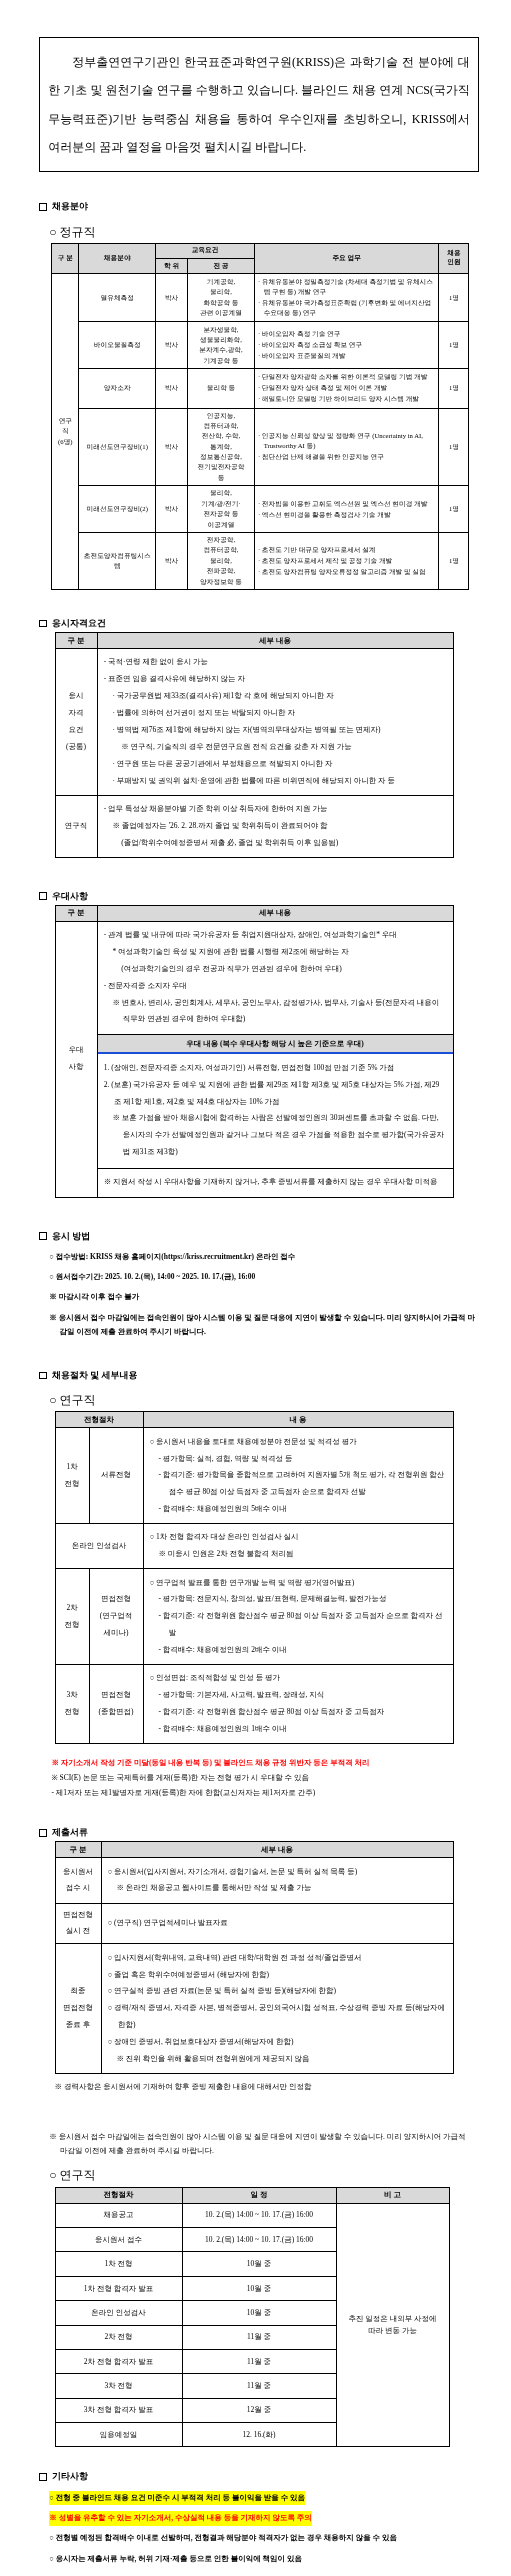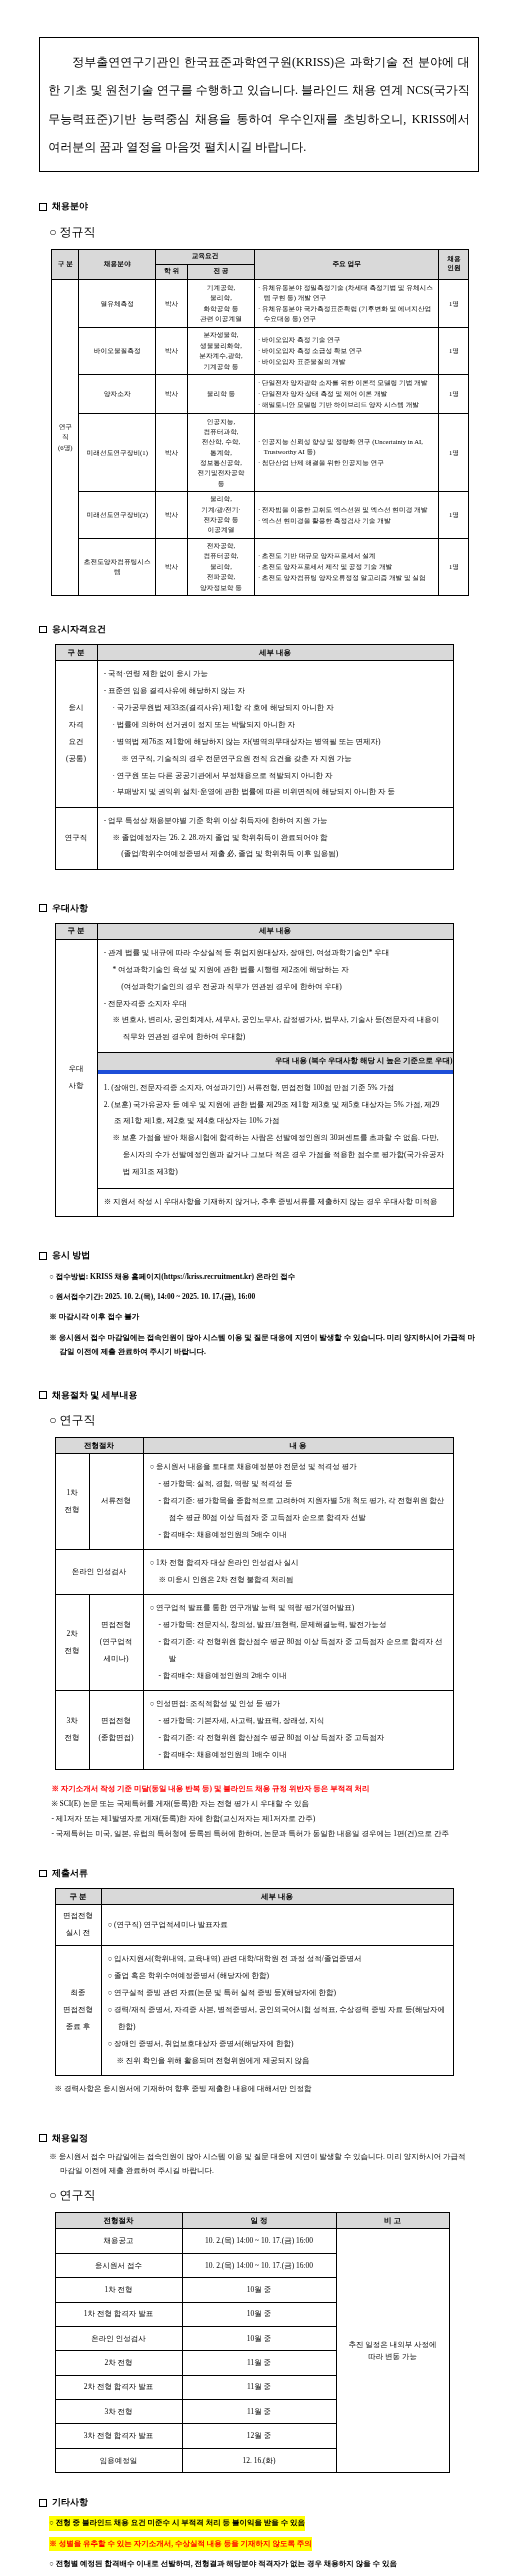--- a/index.html
+++ b/index.html
@@ -17,21 +17,21 @@
 
   
   .sec { margin-top: 28px; }
   .sec-head { display:flex; align-items:center; font-size: 9px; font-weight: bold; }
   .sq { width: 7.7px; height: 7.7px; border: 1px solid #000; margin-right: 5.2px; flex: none; }
   .sub-head { margin: 10.3px 0 2.1px 10.3px; font-size: 12px; }
   .hang { padding-left: 10.8px; text-indent: -10.8px; }
   .sec-note { margin: 5.2px 0 0 18.5px; line-height: 1.8; width: 417px; }
 
   
-  .tbl { border-collapse: collapse; border-top: 1.5px solid #000; border-bottom: 1.5px solid #000; margin-top: 8px; }
+  .tbl { border-collapse: collapse; border-top: 1.5px solid #000; border-bottom: 1.5px solid #000; margin-top: 2px; }
   .tbl th, .tbl td { border: 0.5px solid #000; padding: 3.1px 5.2px; vertical-align: middle; }
   .tbl th { background: #d9d9d9; font-weight: bold; text-align: center; padding: 2.6px 2.1px; }
   .tbl tr.hd-last th { border-bottom: 1px solid #000; }
   .center { text-align: center; }
   .pre { white-space: pre-line; }
 
   
   .ln { padding-left: 10.3px; text-indent: -10.3px; line-height: 2.25; }
   .i1 { margin-left: 8.8px; } .i2 { margin-left: 17.5px; }
   .c-red { color: #ff0000; }
@@ -41,22 +41,22 @@
   .jobs { width: 418px; margin-left: 12.4px; font-size: 6.7px; }
   .jobs td { padding: 2.1px 3.1px; line-height: 1.55; }
   .jobs .ln { padding-left: 5.7px; text-indent: -5.7px; line-height: 1.5; margin: 1px 0; }
 
   
   .wtbl { width: 399px; margin-left: 15.5px; }
   .wtbl td { padding: 5.2px 6.2px; line-height: 2.25; }
   .wtbl td.lbl { text-align: center; padding: 3.1px 2.1px; }
 
   .pref-cell { padding: 6.2px 6.2px; }
-  .pref-hd { margin: 6.2px -6.2px; background: #d9d9d9; border-top: 1px solid #000; border-bottom: 4px solid #1d4ed8;
-             text-align: right; font-weight: bold; padding: 2.1px 0; line-height: 1.6; }
+  .pref-hd { margin: 6.2px -6.2px; background: #d9d9d9; border-top: 1px solid #000; border-bottom: 2px solid #1d4ed8;
+             text-align: center; font-weight: bold; padding: 2.1px 0; line-height: 1.6; }
   .pref-sep { border-top: 1px solid #000; margin: 7.2px -6.2px 5.2px; }
 
   .proc-notes { margin: 13.4px 0 0 12.4px; width: 417px; }
   .proc-notes .ln { line-height: 1.72; margin: 2.1px 0; }
 
   .tbl-note { margin: 8.2px 0 0 15.5px; }
 
   
   .schedule { width: 395px; margin-left: 15.5px; }
   .schedule td { text-align: center; padding: 5.7px 3.1px; line-height: 1.6; }
@@ -247,21 +247,21 @@
       <tbody>
           <tr class="hd-last">
         <th>구 분</th>
         <th>세부 내용</th>
       </tr>
       <tr>
         <td class="lbl pre">우대
 사항</td>
         <td class="pref-cell">
           <div>
-                <div class="ln">- 관계 법률 및 내규에 따라 수상실적 등 취업지원대상자, 장애인, 여성과학기술인* 우대</div>
+                <div class="ln">- 관계 법률 및 내규에 따라 국가유공자 등 취업지원대상자, 장애인, 여성과학기술인* 우대</div>
                 <div class="ln i1">* 여성과학기술인 육성 및 지원에 관한 법률 시행령 제2조에 해당하는 자</div>
                 <div class="ln i2">(여성과학기술인의 경우 전공과 직무가 연관된 경우에 한하여 우대)</div>
                 <div class="ln">- 전문자격증 소지자 우대</div>
                 <div class="ln i1">※ 변호사, 변리사, 공인회계사, 세무사, 공인노무사, 감정평가사, 법무사, 기술사 등(전문자격 내용이 직무와 연관된 경우에 한하여 우대함)</div>
               </div>
           <div class="pref-hd">우대 내용 (복수 우대사항 해당 시 높은 기준으로 우대)</div>
           <div>
                 <div class="ln">1. (장애인, 전문자격증 소지자, 여성과기인) 서류전형, 면접전형 100점 만점 기준 5% 가점</div>
                 <div class="ln">2. (보훈) 국가유공자 등 예우 및 지원에 관한 법률 제29조 제1항 제3호 및 제5호 대상자는 5% 가점, 제29조 제1항 제1호, 제2호 및 제4호 대상자는 10% 가점</div>
                 <div class="ln i1">※ 보훈 가점을 받아 채용시험에 합격하는 사람은 선발예정인원의 30퍼센트를 초과할 수 없음. 다만, 응시자의 수가 선발예정인원과 같거나 그보다 적은 경우 가점을 적용한 점수로 평가함(국가유공자법 제31조 제3항)</div>
@@ -348,38 +348,45 @@
               <div class="ln i1">- 합격기준: 각 전형위원 합산점수 평균 80점 이상 득점자 중 고득점자</div>
               <div class="ln i1">- 합격배수: 채용예정인원의 1배수 이내</div>
             </td>
       </tr>
     </tbody>
       </table>
     <div class="proc-notes">
         <div class="ln c-red b">※ 자기소개서 작성 기준 미달(동일 내용 반복 등) 및 블라인드 채용 규정 위반자 등은 부적격 처리</div>
         <div class="ln">※ SCI(E) 논문 또는 국제특허를 게재(등록)한 자는 전형 평가 시 우대할 수 있음</div>
         <div class="ln i1">- 제1저자 또는 제1발명자로 게재(등록)한 자에 한함(교신저자는 제1저자로 간주)</div>
-        <div class="ln i1">- 국제특허는 미국, 일본, 유럽의 특허청에 등록된 특허에 한하며, 논문과 특허가 동일한 내용일 경우에는 1편(건)으로 간주</div>
       </div>
   </div>
 
   <div class="sec" style="margin-top:26px">
     <div class="sec-head">
       <span class="sq"></span>
       <span>제출서류</span>
     </div>
     <table class="tbl wtbl">
       <colgroup>
           <col style="width:46px">
           <col>
         </colgroup>
       <tbody>
           <tr class="hd-last">
         <th>구 분</th>
         <th>세부 내용</th>
+      </tr>
+      <tr>
+        <td class="lbl pre">응시원서
+접수 시</td>
+        <td>
+              <div class="ln">○ 응시원서(입사지원서, 자기소개서, 경험기술서, 논문 및 특허 실적 목록 등)</div>
+              <div class="ln i1">※ 온라인 채용공고 웹사이트를 통해서만 작성 및 제출 가능</div>
+            </td>
       </tr>
       <tr>
         <td class="lbl pre">면접전형
 실시 전</td>
         <td>
               <div class="ln">○ (연구직) 연구업적세미나 발표자료</div>
             </td>
       </tr>
       <tr>
         <td class="lbl pre">최종
@@ -393,24 +400,20 @@
               <div class="ln">○ 장애인 증명서, 취업보호대상자 증명서(해당자에 한함)</div>
               <div class="ln i1">※ 진위 확인을 위해 활용되며 전형위원에게 제공되지 않음</div>
             </td>
       </tr>
     </tbody>
       </table>
     <div class="tbl-note hang">※ 경력사항은 응시원서에 기재하여 향후 증빙 제출한 내용에 대해서만 인정함</div>
   </div>
 
   <div class="sec" style="margin-top:38px">
-    <div class="sec-head">
-      <span class="sq"></span>
-      <span>채용일정</span>
-    </div>
     <div class="sec-note hang" style="margin-left:10.3px">※ 응시원서 접수 마감일에는 접속인원이 많아 시스템 이용 및 질문 대응에 지연이 발생할 수 있습니다. 미리 양지하시어 가급적 마감일 이전에 제출 완료하여 주시길 바랍니다.</div>
     <div class="sub-head">○ 연구직</div>
     <table class="tbl schedule">
       <colgroup>
           <col style="width:127px">
           <col style="width:154px">
           <col>
         </colgroup>
       <tbody>
           <tr class="hd-last">

